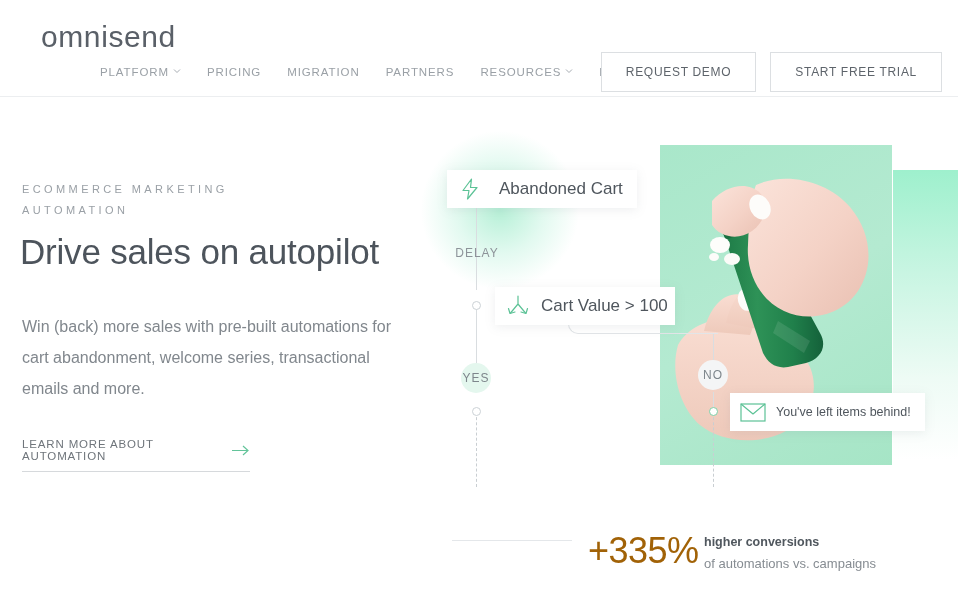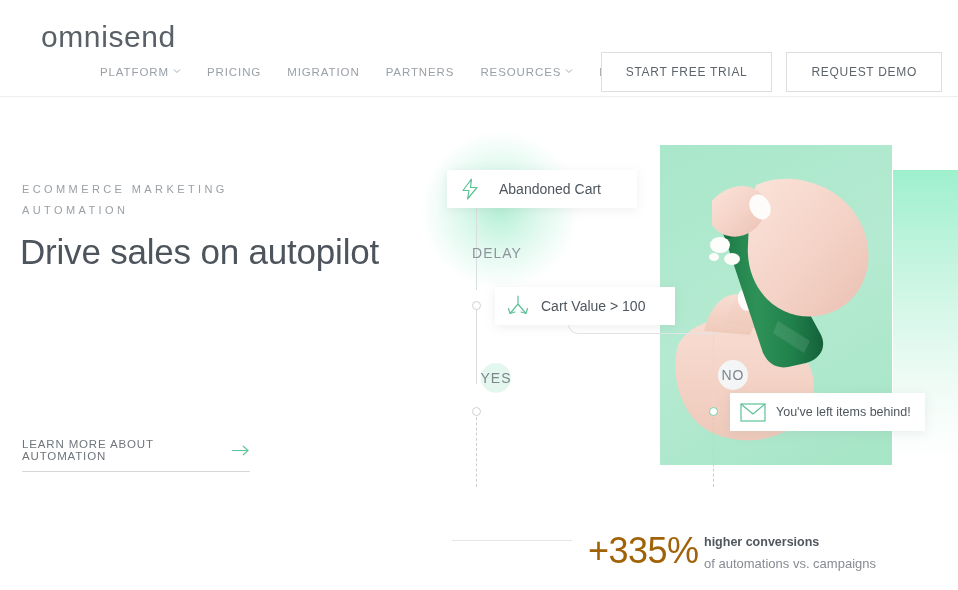--- a/index.html
+++ b/index.html
@@ -95,38 +95,38 @@
 
   .dot {
     position: absolute; width: 9px; height: 9px; border-radius: 50%;
     background: #fff; border: 1px solid #ccd2d6;
   }
   .dot.green { border-color: #7fcfa8; }
 
   .badge {
     position: absolute; border-radius: 50%;
     display: flex; align-items: center; justify-content: center;
-    font-size: 14px; letter-spacing: 1px; color: #7b8188; font-weight: 400; margin-left: 20px;
+    font-size: 12px; letter-spacing: 1px; color: #7b8188; font-weight: 400;
   }
   .badge.delay { background: transparent; width: 46px; height: 22px; color: #8d9399; }
   .badge.yes { width: 30px; height: 30px; background: #e4f7ee; color: #7e868c; }
   .badge.no  { width: 30px; height: 30px; background: #f4f5f6; color: #7e868c; }
 
   .node {
     position: absolute; height: 38px; background: #fff;
     display: flex; align-items: center;
     box-shadow: 0 2px 10px rgba(120,130,140,0.13);
   }
   .node .ico {
     width: 46px; height: 38px; display: flex; align-items: center; justify-content: center;
     flex: 0 0 46px;
   }
   .node .ico svg { display: block; }
   .node .txt {
-    font-size: 14px; color: #4f565d; white-space: nowrap; padding-right: 18px;
+    font-size: 17px; color: #4f565d; white-space: nowrap; padding-right: 18px;
   }
   #node-trigger { left: 27px; top: 60px; width: 190px; }
   #node-trigger .txt { padding-left: 6px; }
   #node-split   { left: 75px; top: 177px; width: 180px; }
   #node-sms     { left: 78px; top: 283px; width: 170px; }
   #node-email   { left: 310px; top: 283px; width: 195px; }
   #node-email .txt { font-size: 12.5px; }
 
   
   .stat-rule { position: absolute; left: 452px; top: 540px; width: 120px; height: 1px; background: #e4e7ea; }
@@ -176,27 +176,28 @@
               <path d="M1 2.5 L4 5.5 L7 2.5" fill="none" stroke="#a7adb3" stroke-width="1"></path>
             </svg>
         </span>
       </div>
       <div class="nav-item">
         <span>BLOG</span>
       </div>
     </div>
 
     <div class="hdr-btns">
+      <button class="hbtn" id="btn-demo">REQUEST DEMO</button>
       <button class="hbtn" id="btn-trial">START FREE TRIAL</button>
-      <button class="hbtn" id="btn-demo">REQUEST DEMO</button>
     </div>
   </div>
 
   <div class="eyebrow">ECOMMERCE MARKETING AUTOMATION</div>
   <h1 class="headline">Drive sales on autopilot</h1>
+  <p class="subcopy">Win (back) more sales with pre-built automations for cart abandonment, welcome series, transactional emails and more.</p>
 
   <a class="learn">
     <span class="learn-label">LEARN MORE ABOUT AUTOMATION</span>
     <span class="arrow-ico">
       <svg width="18" height="11" viewBox="0 0 18 11">
         <path d="M0 5.5 H15.5 M11 1 L16 5.5 L11 10" fill="none" stroke="#63c49a" stroke-width="1.2"></path>
       </svg>
     </span>
   </a>
 

